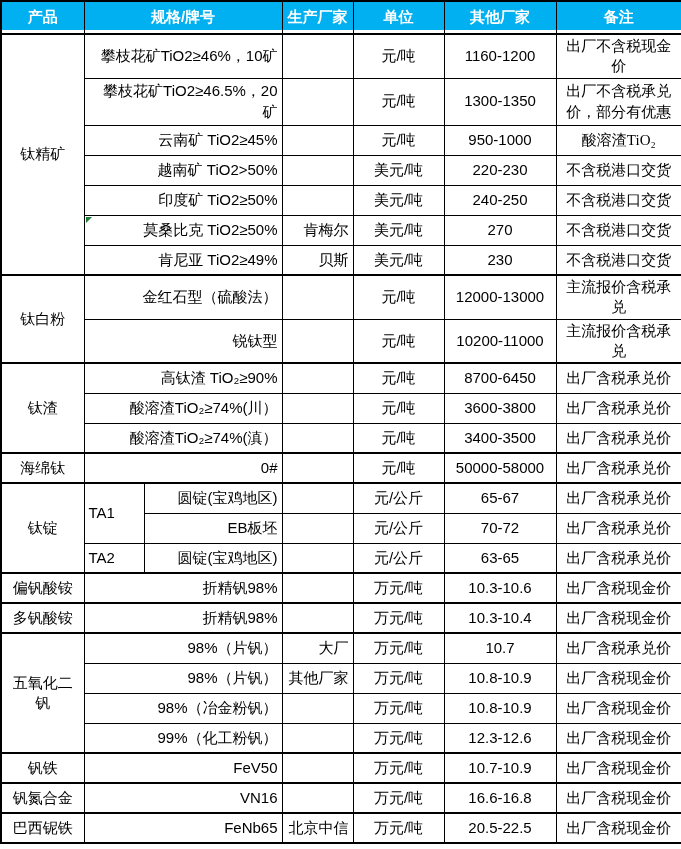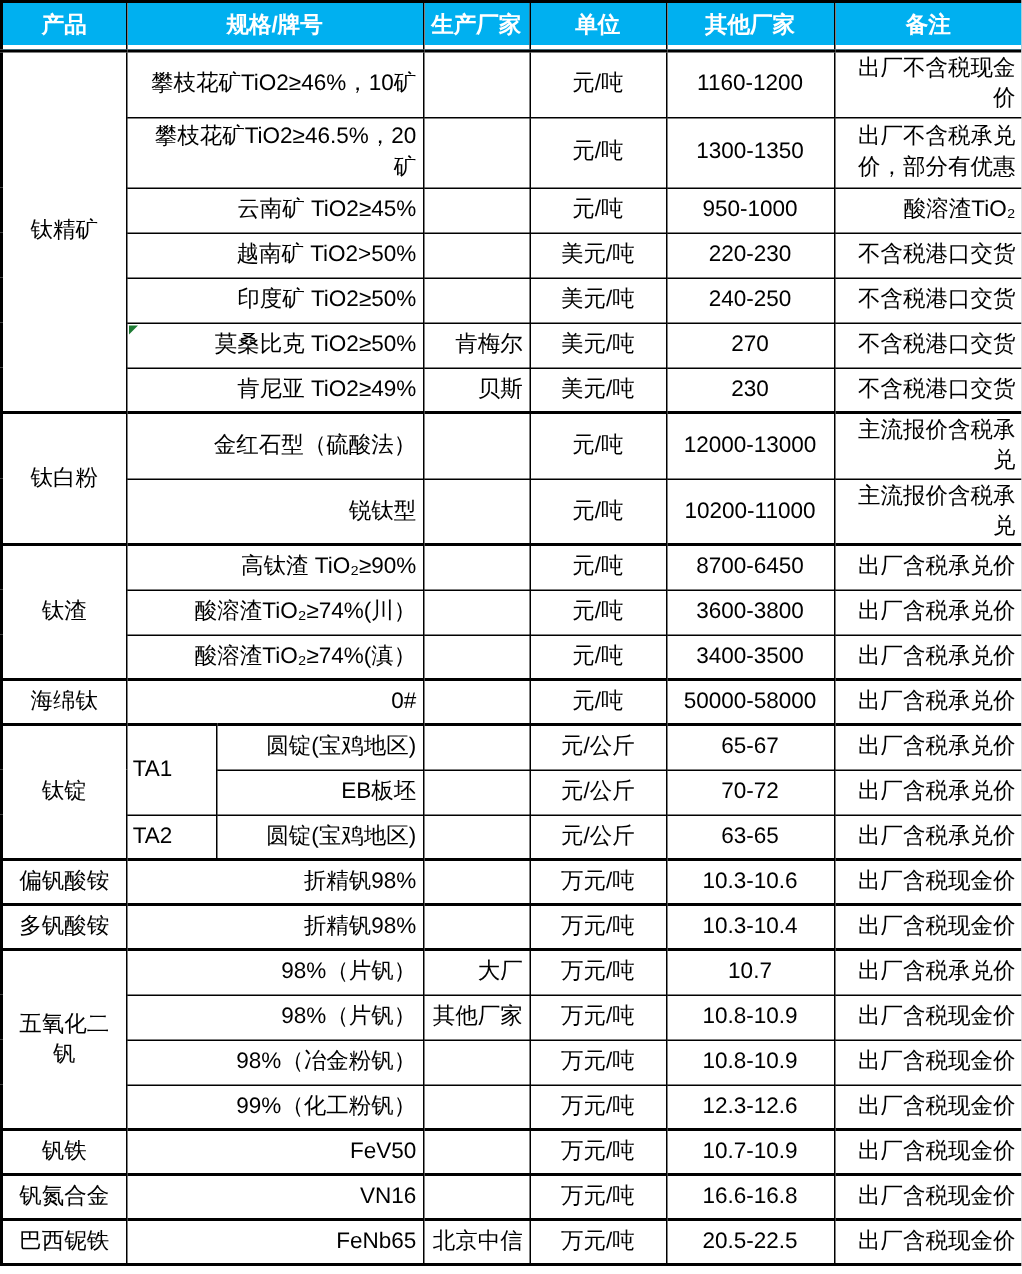--- a/index.html
+++ b/index.html
@@ -29,21 +29,21 @@
   }
   .price-table tbody tr{height:30px;}
   .price-table tbody tr.tall{height:47px;padding-left:23px;}
   .price-table tr.gs td{border-top:2px solid var(--grid,#000);}
   td.product{text-align:center;margin-left:32px;}
   td.grade{text-align:left;}
   td.spec{text-align:right;position:relative;}
   td.vendor{text-align:right;}
   td.unit{text-align:center;}
   td.price{text-align:center;}
-  td.note{text-align:right;}
+  td.note{text-align:center;font-family:Liberation Serif, serif;}
   .corner-flag{
     position:absolute;top:1px;left:1px;width:0;height:0;
     border-top:6px solid var(--flag-green,#1E7B34);
     border-right:6px solid transparent;
   }
 </style>
 </head>
 <body>
 
 <div class="page">

